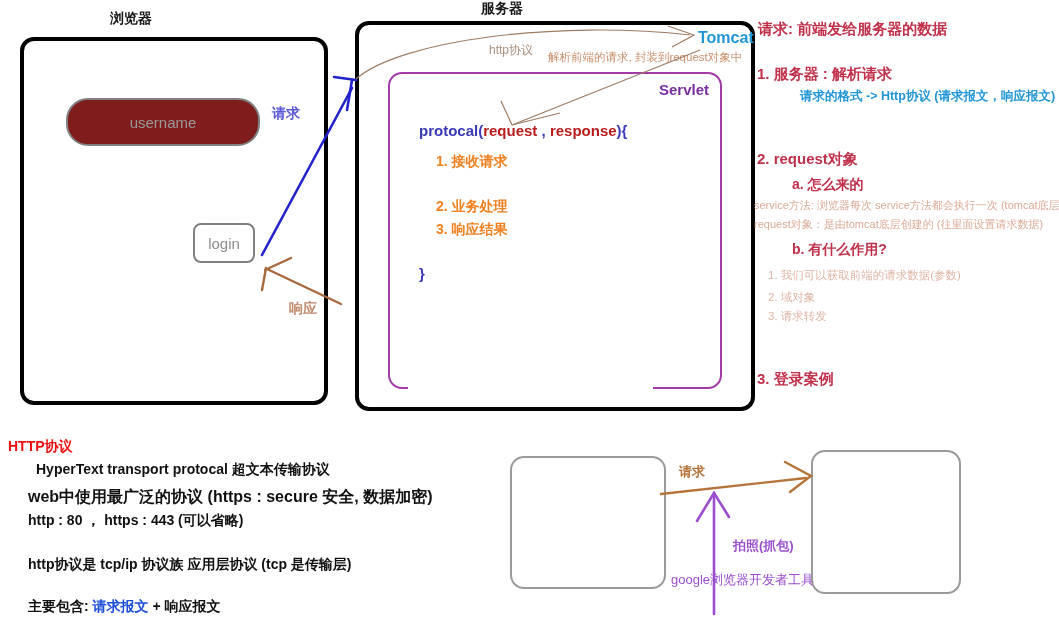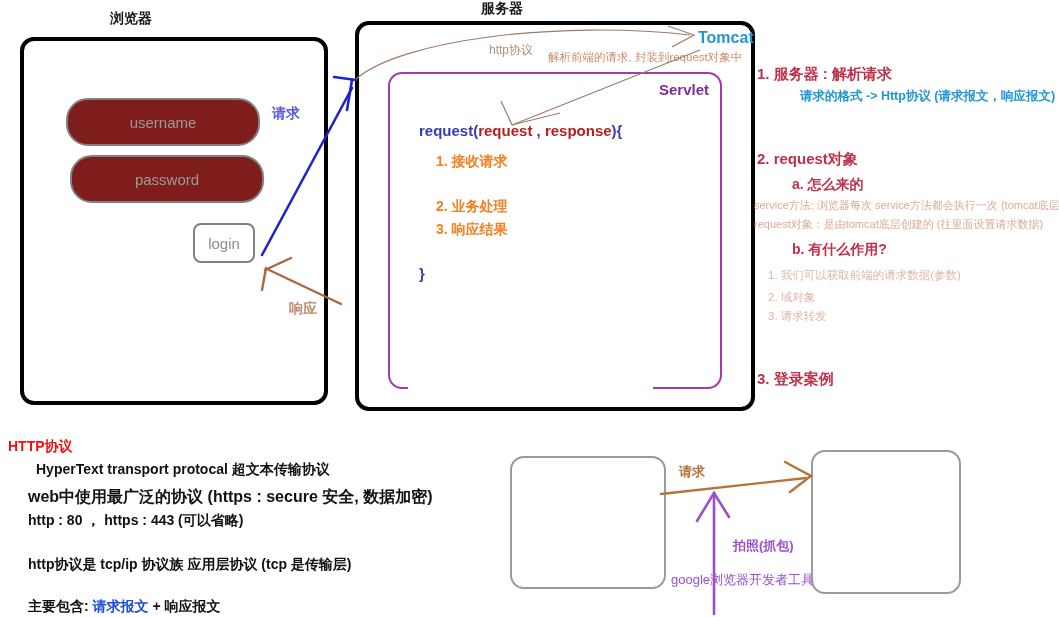--- a/index.html
+++ b/index.html
@@ -105,43 +105,43 @@
 </style>
 </head>
 <body>
 
 <div id="stage">
 
   <div class="abs cap browser">浏览器</div>
   <div class="abs browser-box"></div>
 
   <div class="abs field username">username</div>
-  <div class="abs field password">password</div>
   <div class="abs login-btn">login</div>
 
   <div class="abs req-lbl">请求</div>
   <div class="abs resp-lbl">响应</div>
 
   <div class="abs cap server">服务器</div>
   <div class="abs server-box"></div>
   <div class="abs servlet-box"></div>
   <div class="abs servlet-gap"></div>
 
   <div class="abs tomcat">Tomcat</div>
   <div class="abs servlet-lbl">Servlet</div>
   <div class="abs http-xie">http协议</div>
   <div class="abs parse-note">解析前端的请求, 封装到request对象中</div>
 
-  <div class="abs svc-sig"><span>request(</span><span class="red">request</span><span> , </span><span class="red">response</span><span>){</span></div>
+  <div class="abs svc-sig"><span>protocal(</span><span class="red">request</span><span> , </span><span class="red">response</span><span>){</span></div>
 
   <div class="abs step s1">1. 接收请求</div>
   <div class="abs step s2">2. 业务处理</div>
   <div class="abs step s3">3. 响应结果</div>
   <div class="abs brace">}</div>
 
+  <div class="abs rp h1">请求: 前端发给服务器的数据</div>
   <div class="abs rp h2">1. 服务器 : 解析请求</div>
   <div class="abs rp blue">请求的格式  -&gt; Http协议 (请求报文，响应报文)</div>
   <div class="abs rp h3">2. request对象</div>
   <div class="abs rp ha">a. 怎么来的</div>
   <div class="abs rp tan1">service方法: 浏览器每次 service方法都会执行一次 (tomcat底层)</div>
   <div class="abs rp tan2">request对象：是由tomcat底层创建的 (往里面设置请求数据)</div>
   <div class="abs rp hb">b. 有什么作用?</div>
   <div class="abs rp li1">1. 我们可以获取前端的请求数据(参数)</div>
   <div class="abs rp li2">2. 域对象</div>
   <div class="abs rp li3">3. 请求转发</div>

